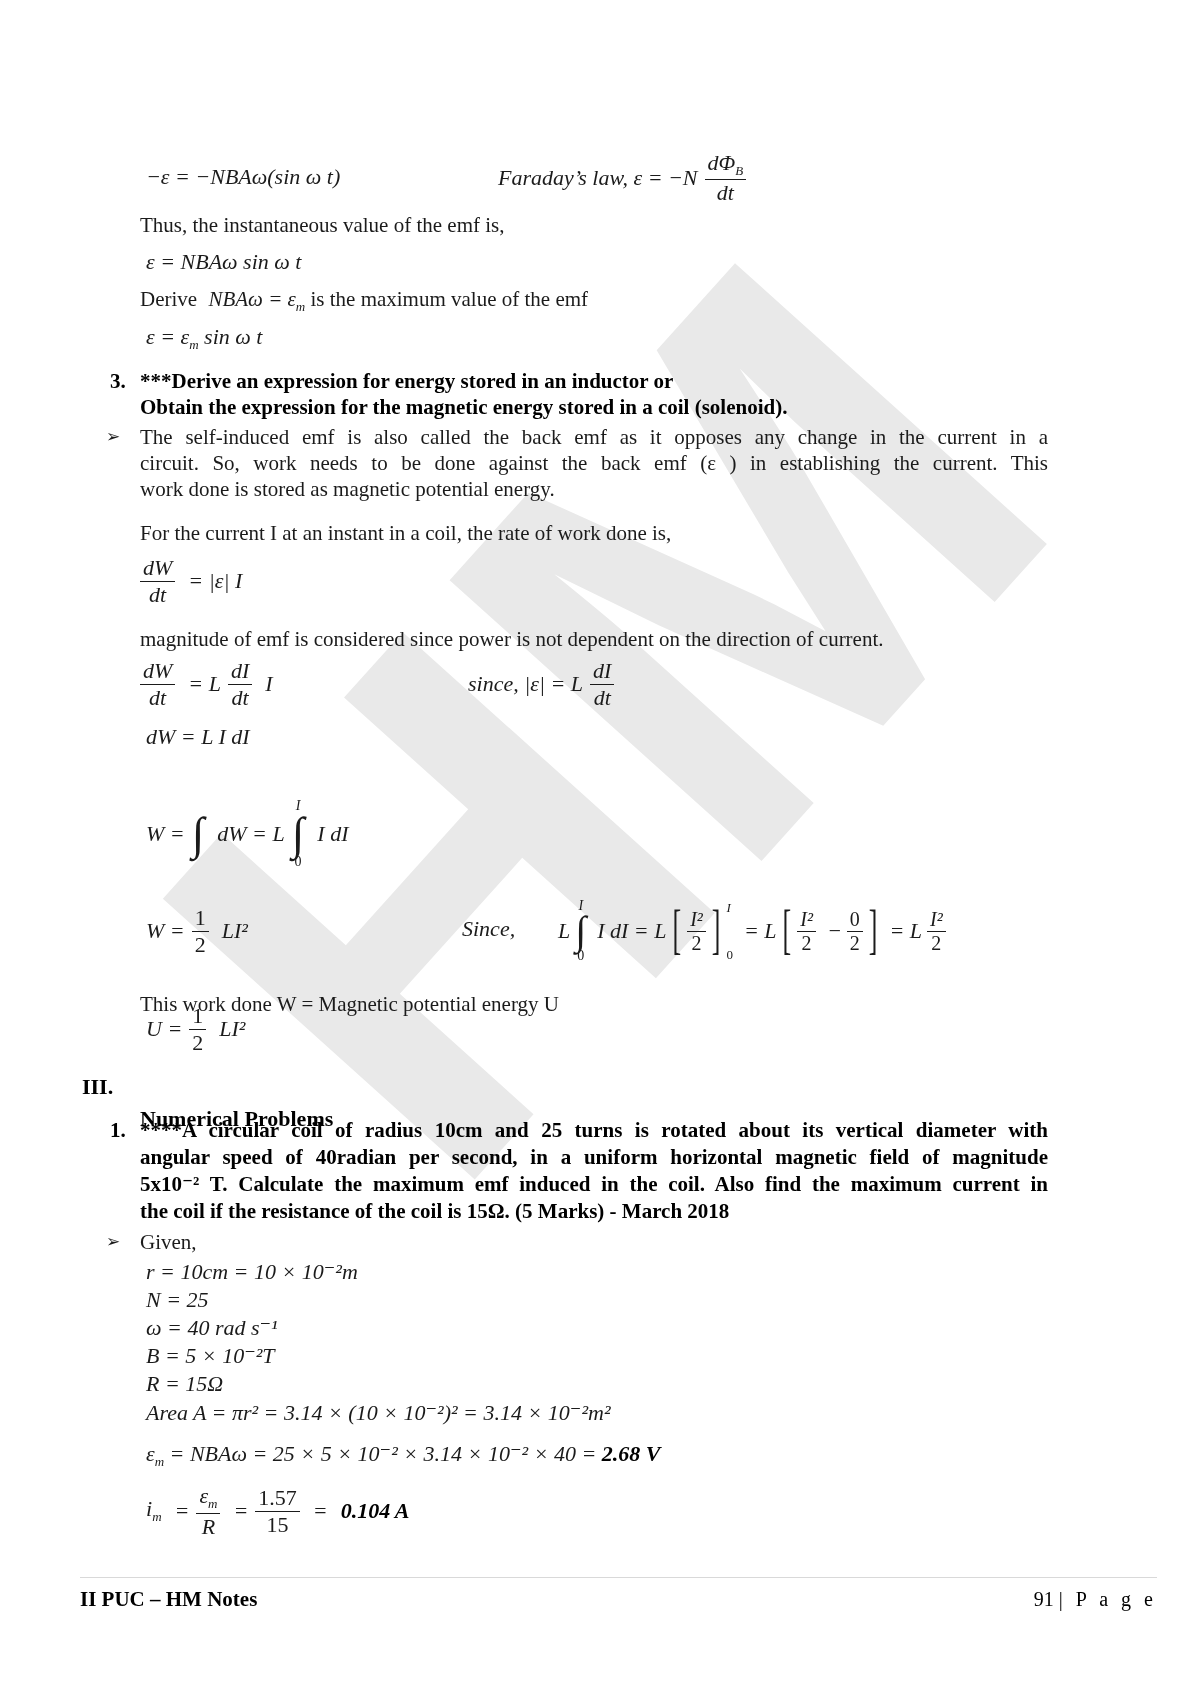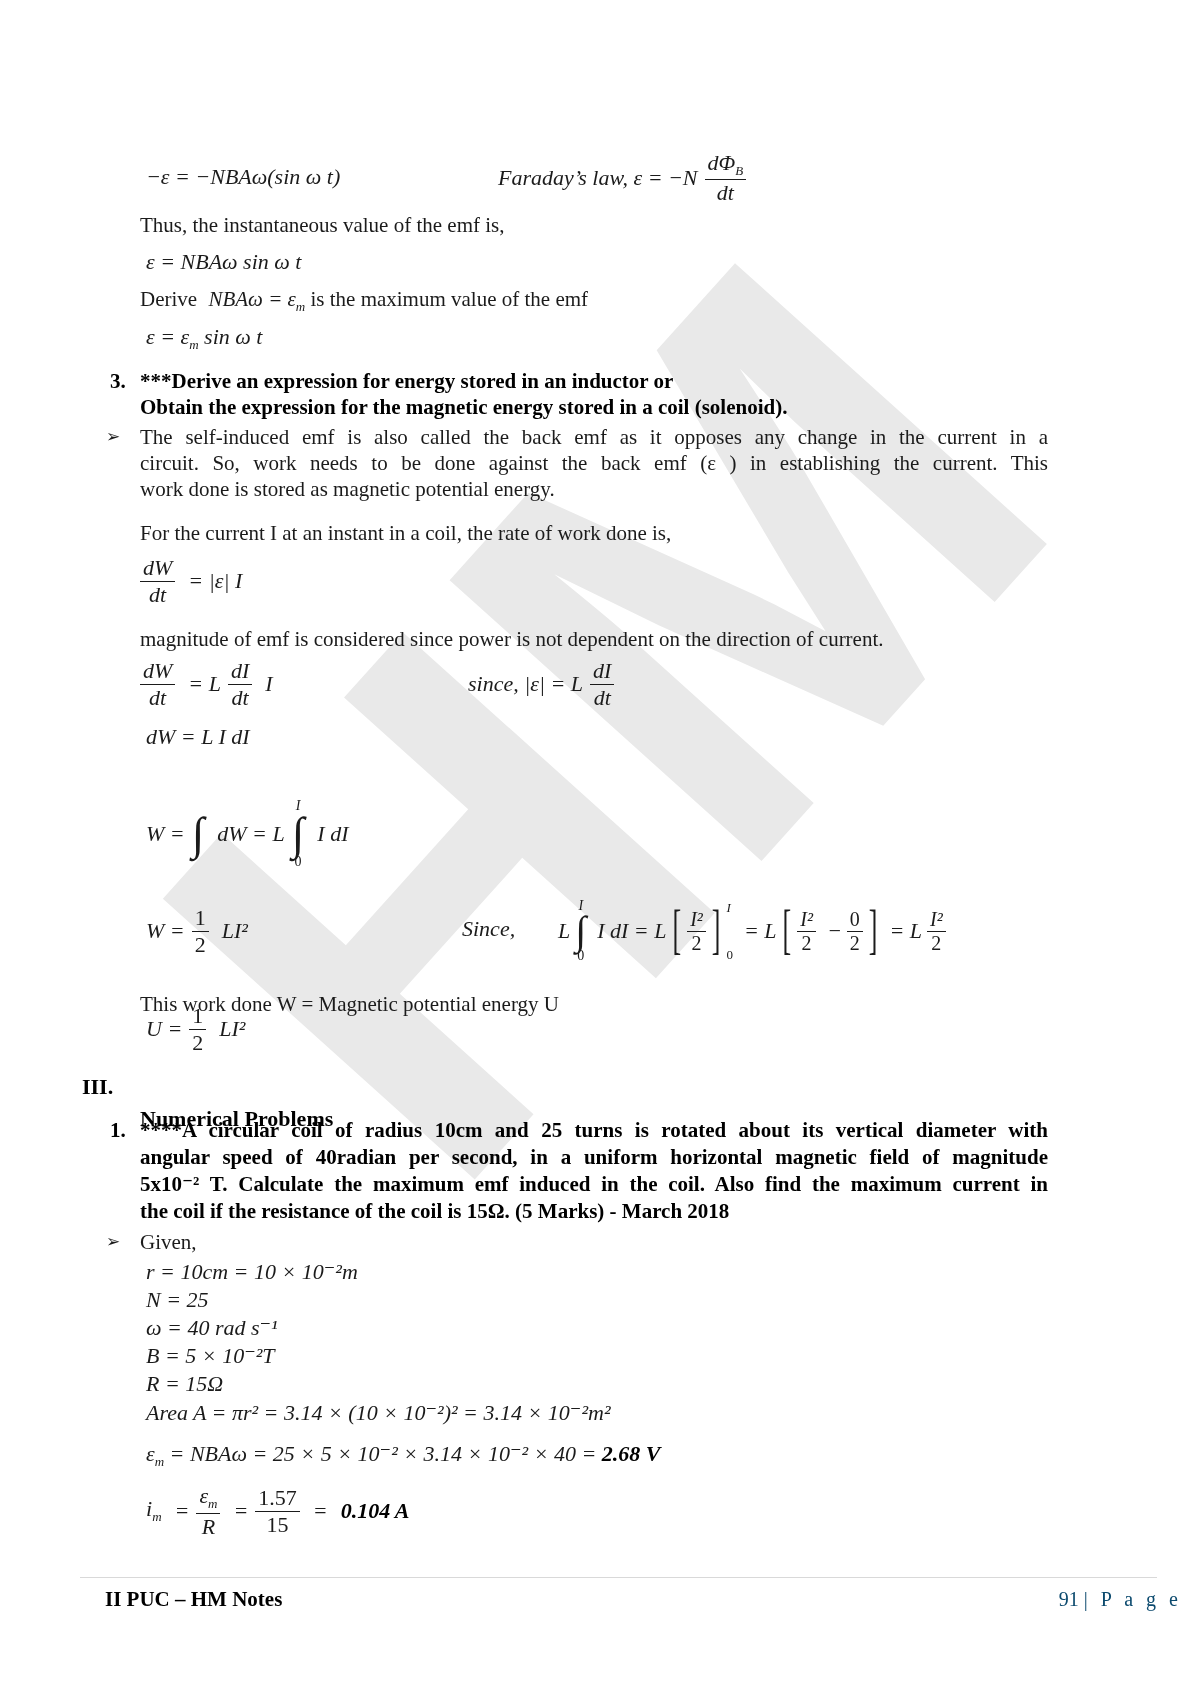--- a/index.html
+++ b/index.html
@@ -29,21 +29,21 @@
   .frac .fd{padding:0 3px;line-height:1.15;}
   .f22{font-size:22px;}
   .f20{font-size:20px;}
   .intw{display:inline-flex;flex-direction:column;align-items:center;line-height:1;}
   .intw .il{font-size:14px;line-height:1;font-style:italic;padding:1px 0;}
   .igl{font-size:46px;line-height:.85;font-style:normal;font-weight:400;}
   .igl.small{font-size:40px;}
   .brk{display:inline-block;transform:scaleY(2.15);font-size:26px;font-style:normal;font-weight:400;margin:0 1px;}
   .brklim{display:inline-flex;flex-direction:column;justify-content:space-between;height:60px;font-size:13px;font-style:italic;line-height:1;}
   .footer-line{border-top:1px solid #d9d9d9;}
-  .foot-right{color:#0c4a6e;font-size:20px;}
+  .foot-right{color:#000000;font-size:20px;}
   .foot-right .sp{letter-spacing:4px;}
 </style>
 </head>
 <body>
 
 <div id="page">
   <div class="wm">HM</div>
 
   <div class="layer">
 
@@ -228,21 +228,21 @@
       <span class="m">=</span>
       <span class="frac f22">
         <span class="fn" style="font-style:normal;">1.57</span>
         <span class="fd" style="font-style:normal;">15</span>
       </span>
       <span class="m">=</span>
       <span class="m b">0.104 A</span>
     </div>
 
     <div class="abs footer-line" style="left:80px;top:1577px;width:1077px;"></div>
-    <div class="abs" style="left:80px;top:1586px;width:1077px;display:flex;justify-content:space-between;align-items:baseline;margin-left:25px;">
+    <div class="abs" style="left:80px;top:1586px;width:1077px;display:flex;justify-content:space-between;align-items:baseline;">
       <span class="t b">II PUC – HM Notes</span>
       <span class="foot-right">
         <span>91</span>
         <span class="sp">| P a g e</span>
       </span>
     </div>
 
   </div>
 </div>
 

